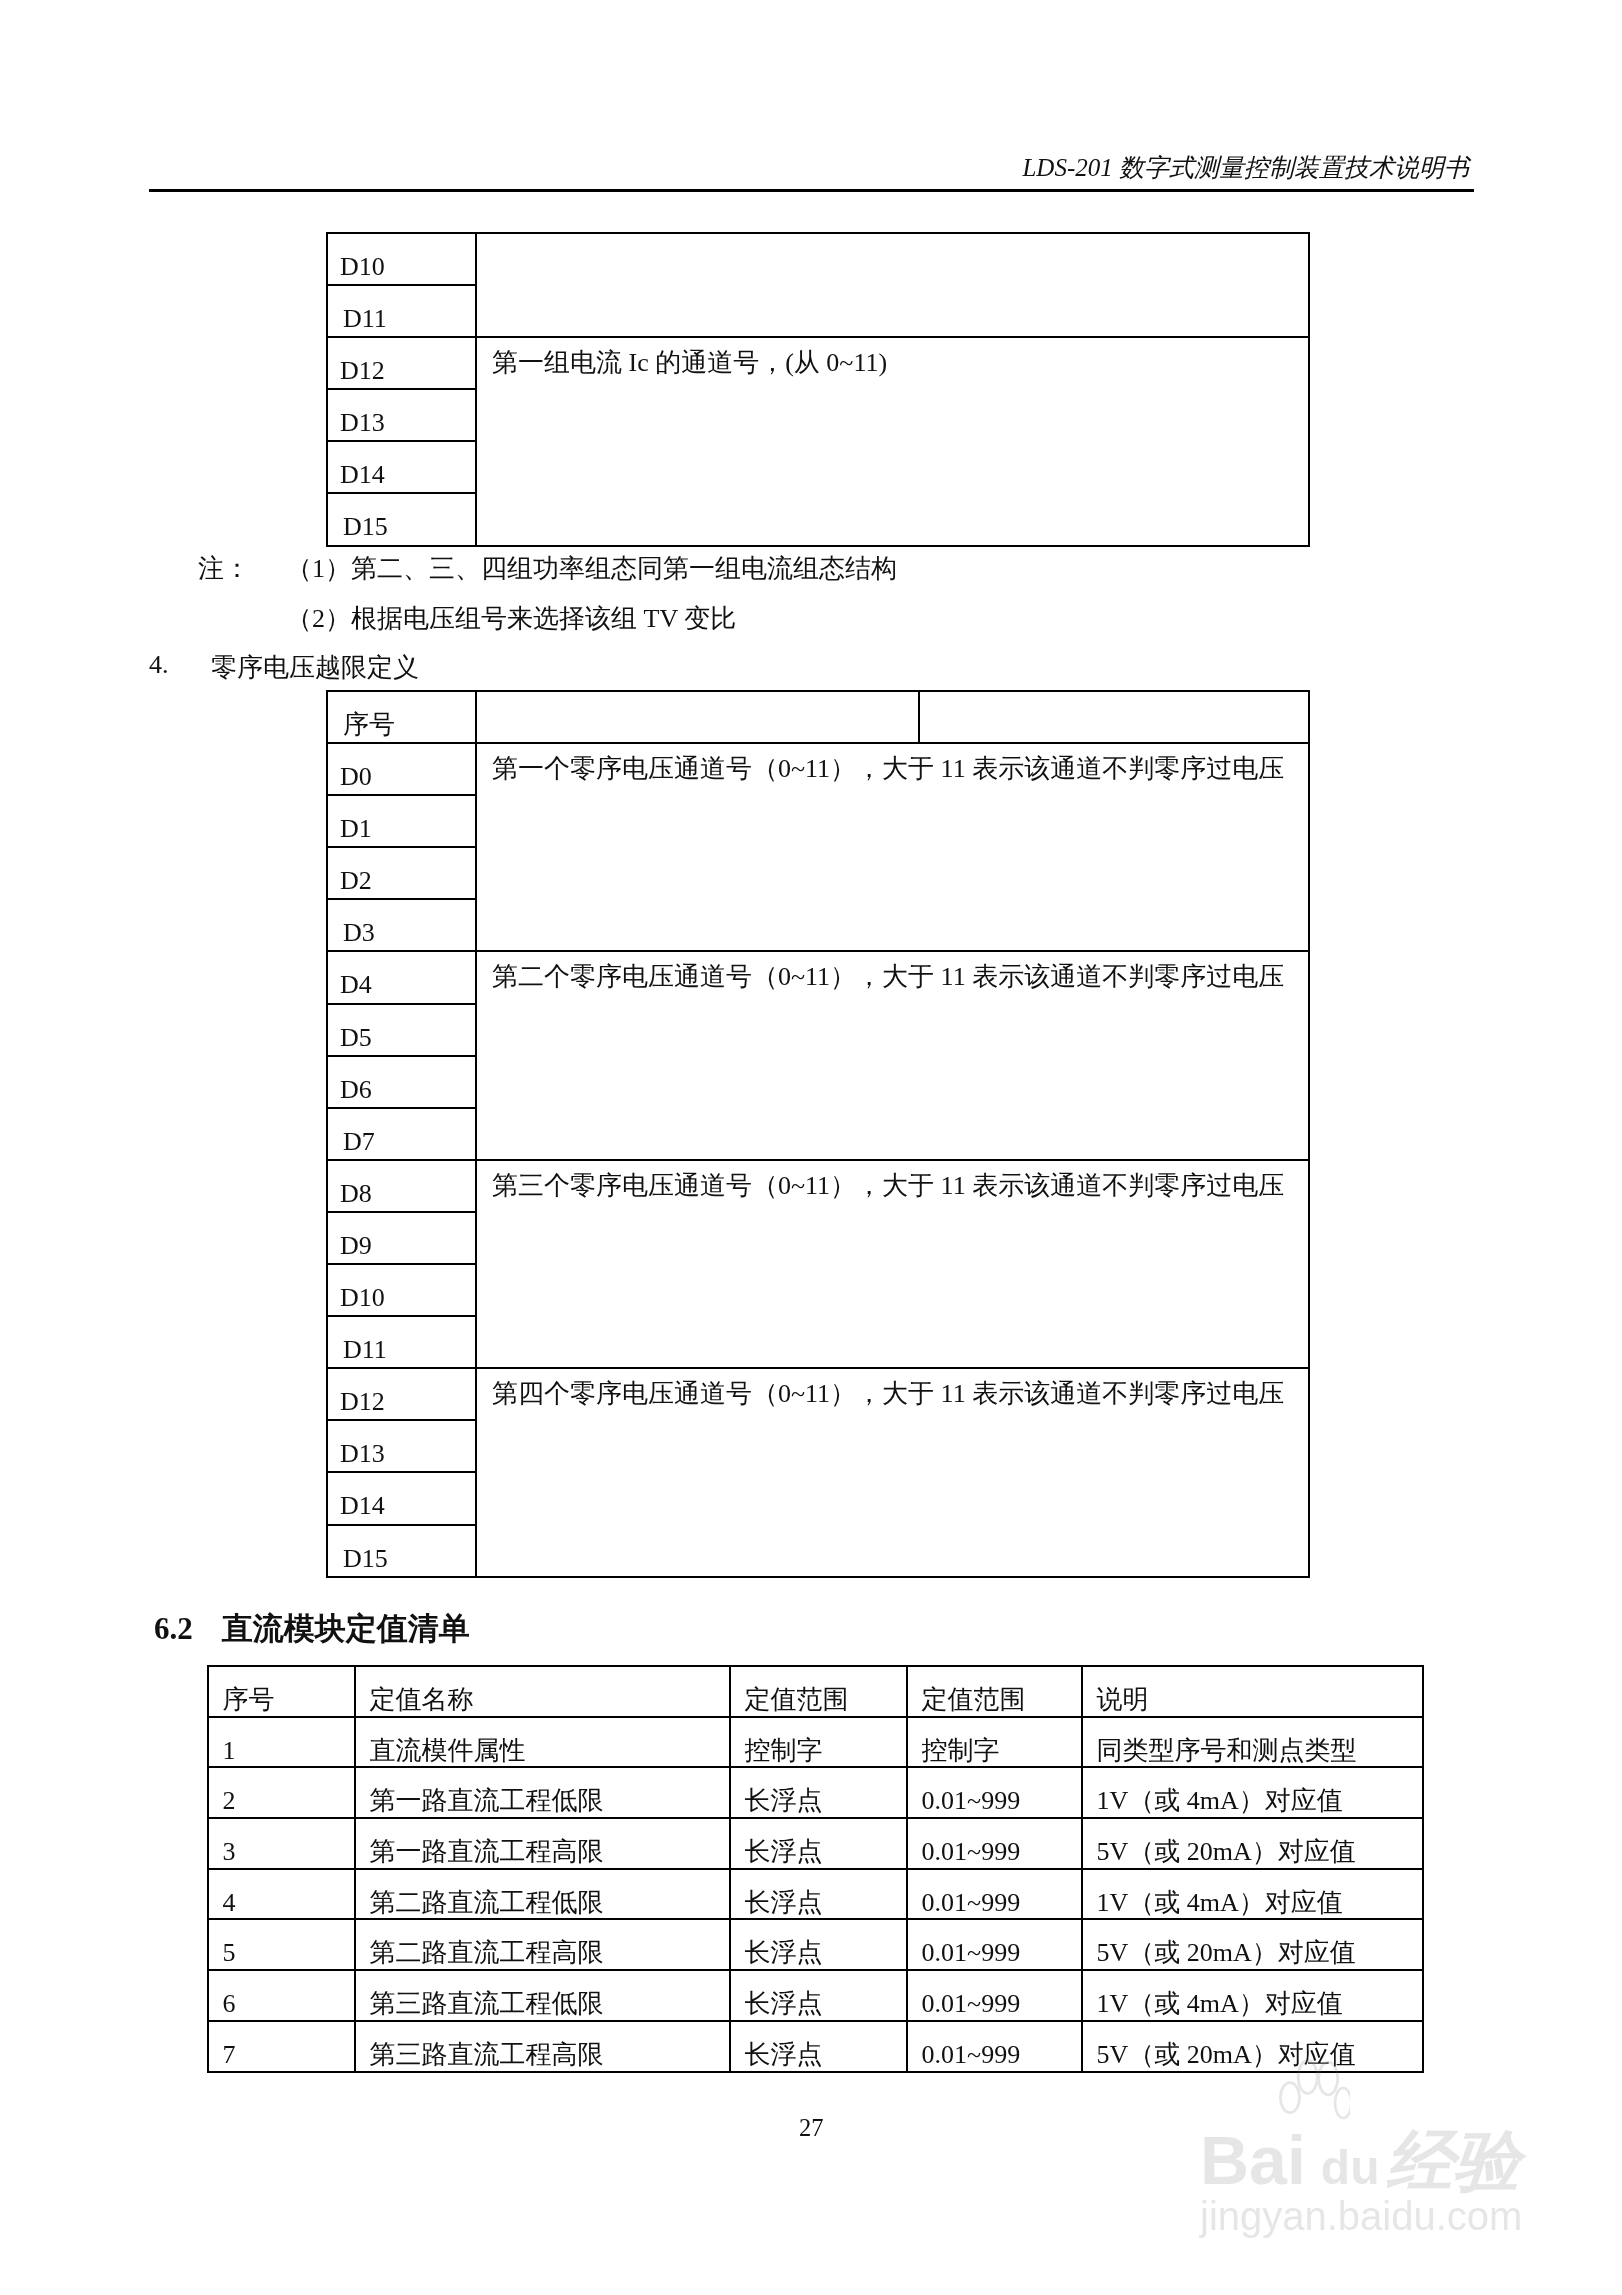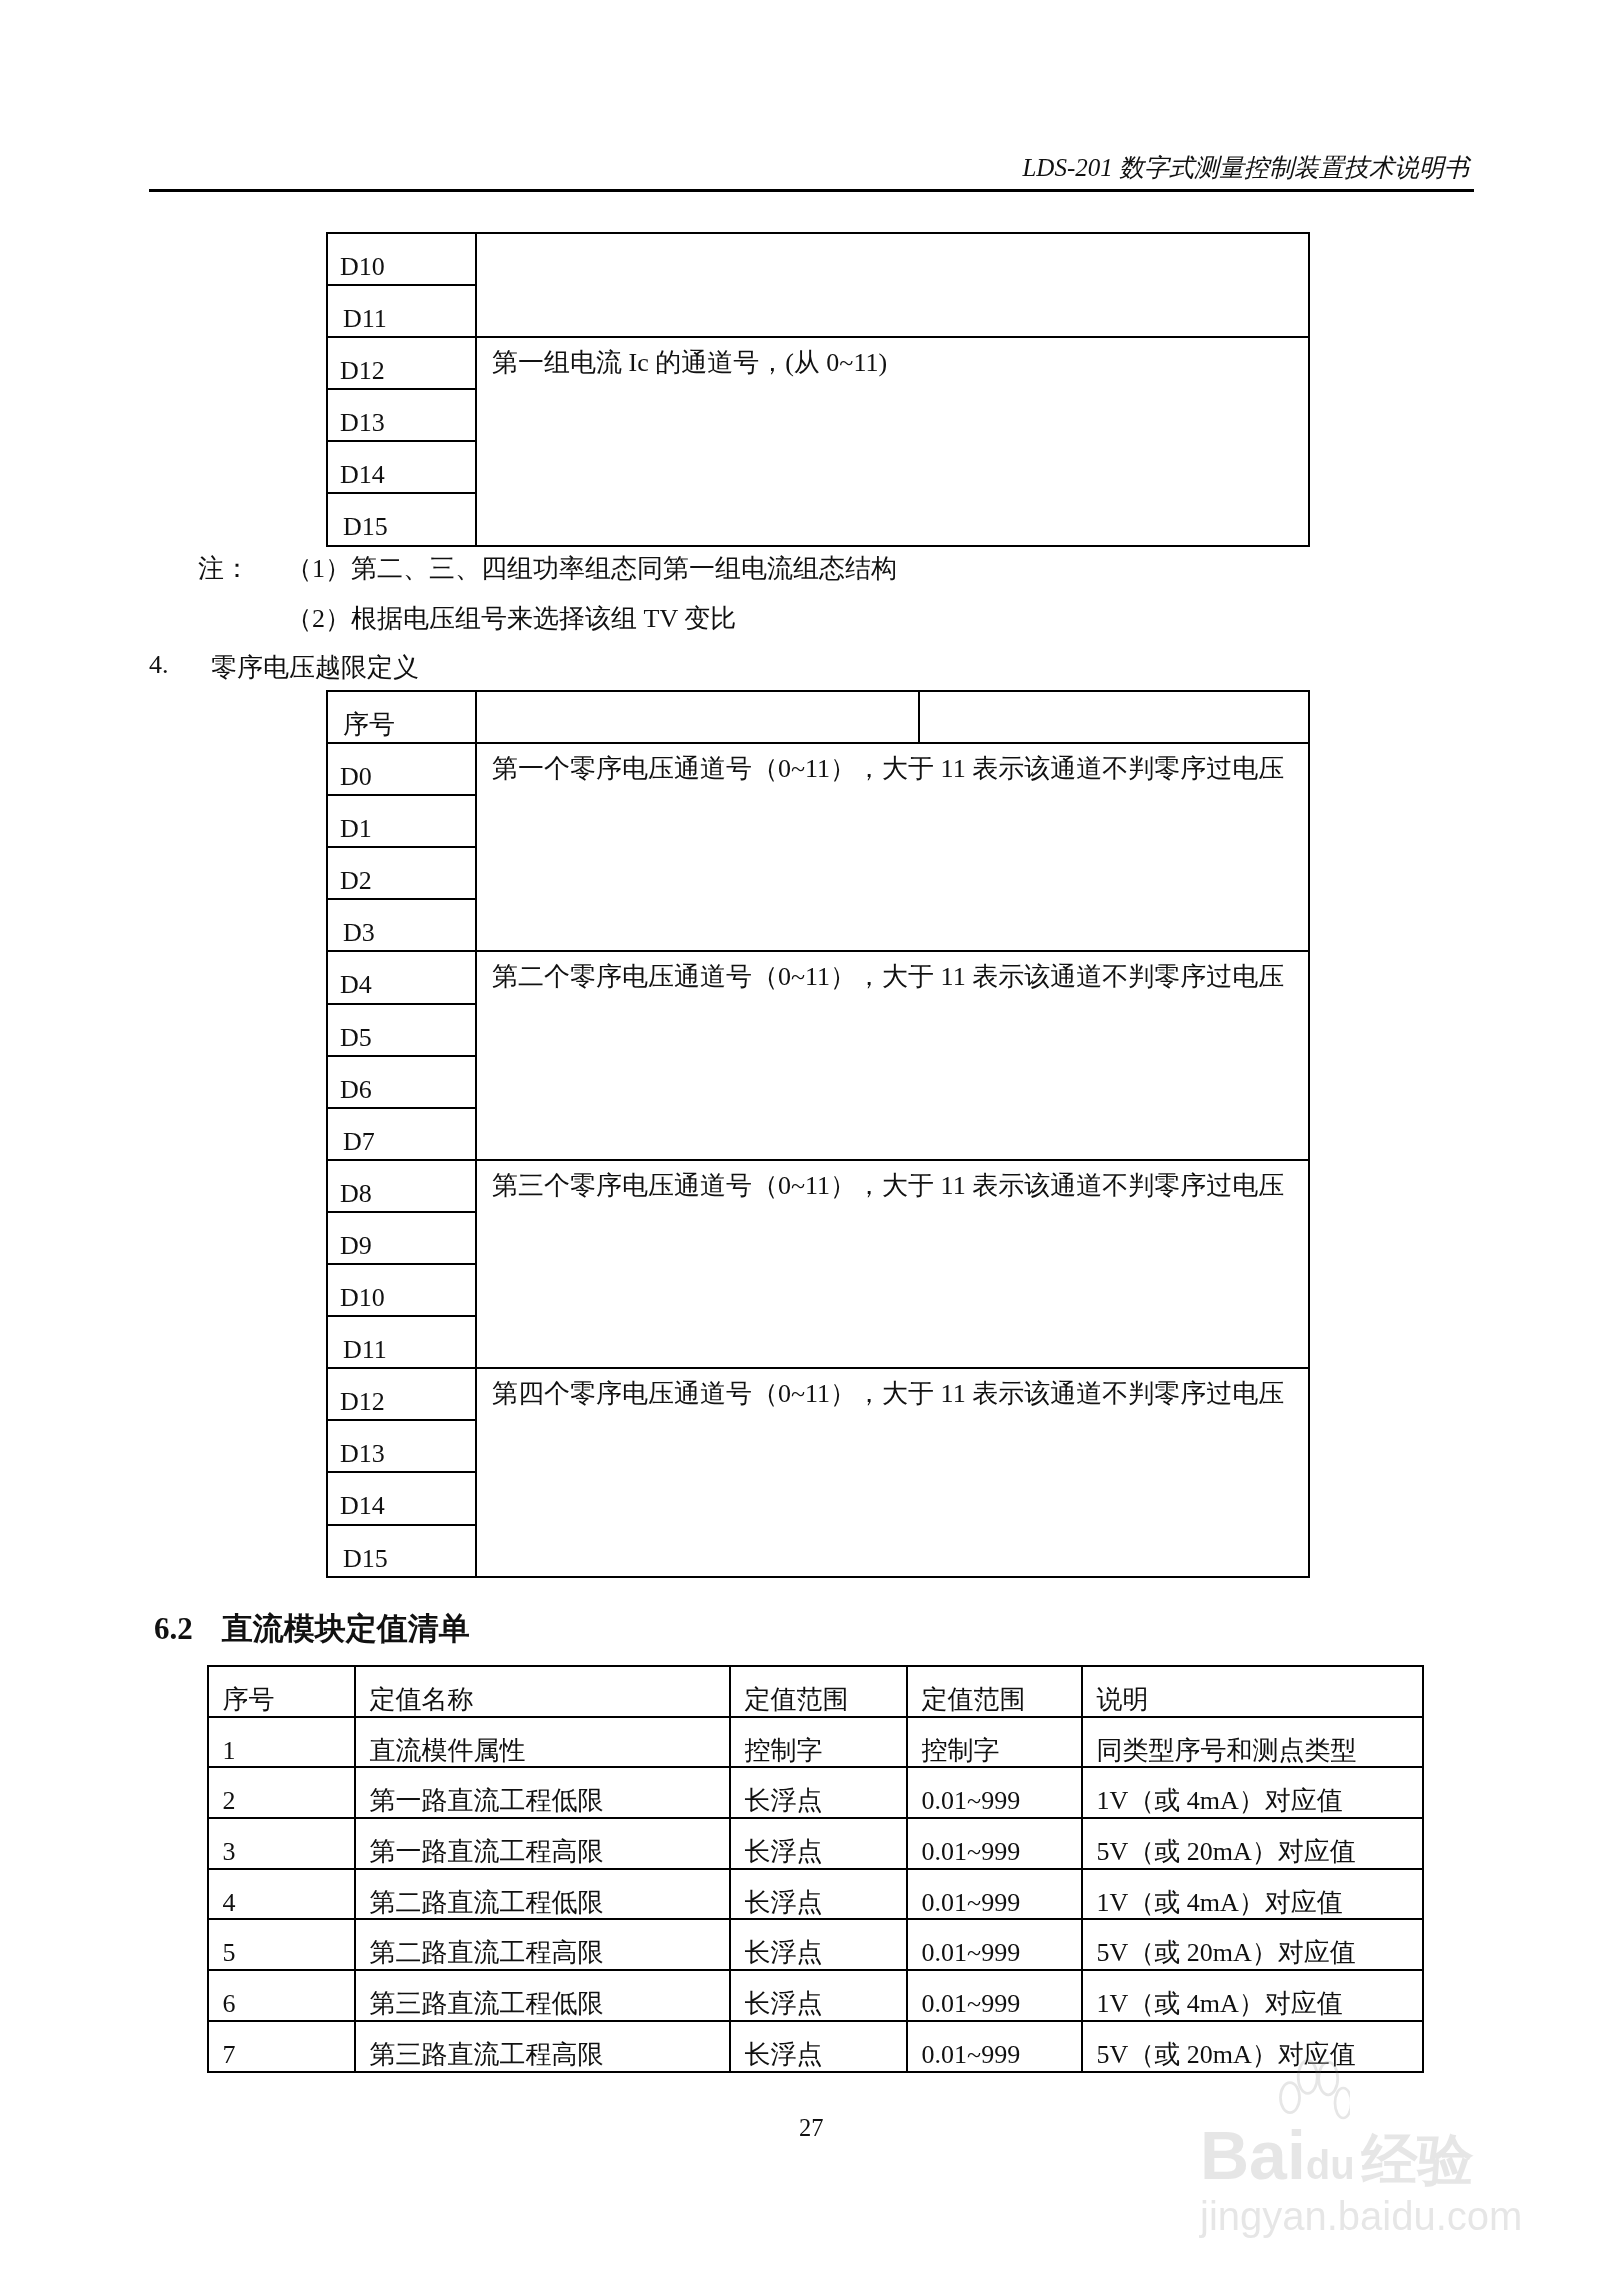--- a/index.html
+++ b/index.html
@@ -208,17 +208,17 @@
 <div class="abs page-num">27</div>
 
 <div class="abs watermark">
   <svg class="abs" style="left:116px; top:0px;" width="75" height="75" viewBox="0 0 110 110">
     <ellipse cx="22" cy="58" rx="14" ry="22" fill="none" stroke="#777" stroke-width="4"></ellipse>
     <ellipse cx="48" cy="28" rx="14" ry="24" fill="none" stroke="#777" stroke-width="4"></ellipse>
     <ellipse cx="78" cy="30" rx="14" ry="24" fill="none" stroke="#777" stroke-width="4"></ellipse>
     <ellipse cx="100" cy="66" rx="12" ry="22" fill="none" stroke="#777" stroke-width="4"></ellipse>
   </svg>
   <div class="abs wm-text" style="left:41px; top:58px; font-size:68px; white-space:nowrap;">
-    <span>Bai</span><span style="font-size:40px;">du</span><span style="font-size:56px; margin-left:6.8px;">经验</span>
+    <span>Bai</span><span style="font-size:48px;margin-left:15px;">du</span><span style="font-size:67px; margin-left:6.8px;font-style:italic;">经验</span>
   </div>
   <div class="abs wm-text" style="left:41px; top:136px; font-size:40px; white-space:nowrap; font-weight:normal;">jingyan.baidu.com</div>
 </div>
 
 
 </body></html>

